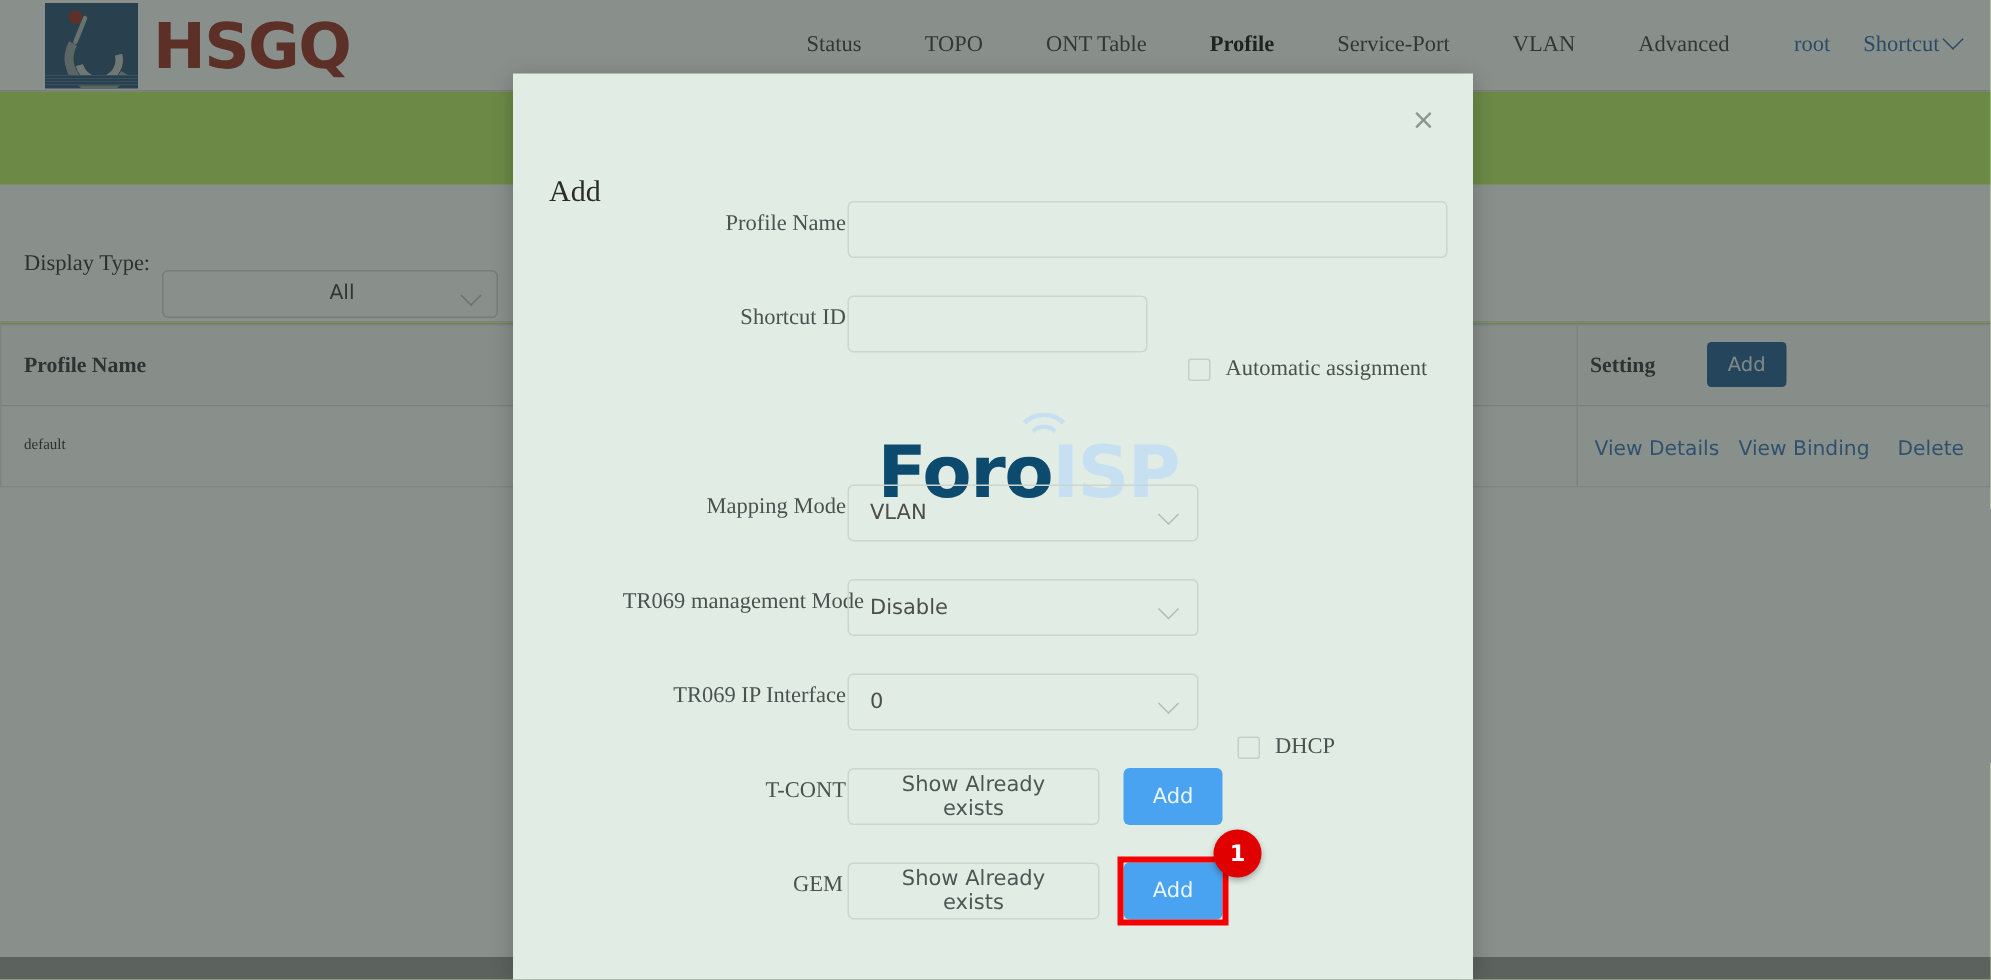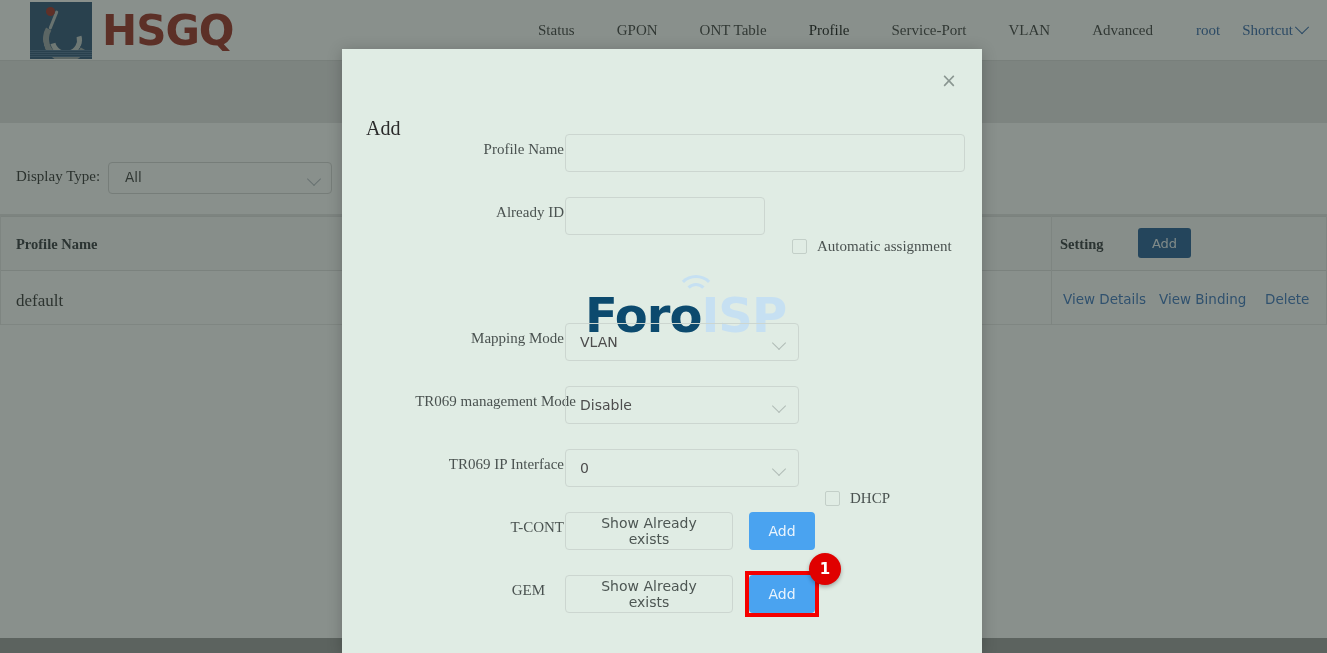--- a/index.html
+++ b/index.html
@@ -12,21 +12,21 @@
     height: 653px;
     position: relative;
     overflow: hidden;
     font-family: "Liberation Serif", "DejaVu Serif", serif;
   }
 
   
   #page-root {
     position: absolute;
     inset: 0;
-    background: #e5e5e5;
+    background: #bef264;
   }
 
   
   .site-header {
     position: absolute;
     left: 0; top: 0;
     width: 1327px; height: 61px;
     background: #ffffff;
     border-bottom: 1px solid #dadada;
     box-sizing: border-box;
@@ -110,21 +110,21 @@
   }
   .nav-item {
     font-size: 15px;
     color: #3c3c3c;
     padding: 0 21px;
     cursor: pointer;
     white-space: nowrap;
   }
   .nav-item.active {
     color: #111;
-    font-weight: 400;
+    font-weight: 700;
   }
   .nav-user {
     font-size: 15px;
     color: #3164a8;
     padding: 0 8px 0 22px;
     cursor: pointer;
   }
   .nav-shortcut {
     font-size: 15px;
     color: #3164a8;
@@ -182,31 +182,32 @@
     box-sizing: border-box;
   }
   .filter-label {
     position: absolute;
     left: 16px; top: 168px;
     font-size: 15px;
     color: #2f2f2f;
   }
   .filter-select {
     position: absolute;
-    left: 108px; top: 162px;
+    left: 108px; top: 180px;
     width: 224px; height: 32px;
     border: 1px solid #d4d4d4;
     border-radius: 4px;
     background: #fff;
     box-sizing: border-box;
     font-family: "DejaVu Sans", sans-serif;
     font-size: 13.5px;
     color: #3a3a3a;
     padding: 6px 0 0 16px;
     cursor: pointer;
+    text-align: center;
   }
   .filter-select .caret {
     position: absolute;
     right: 12px; top: 11px;
     width: 9px; height: 9px;
     border-right: 1.4px solid #b5bcc4;
     border-bottom: 1.4px solid #b5bcc4;
     transform: rotate(45deg);
   }
 
@@ -236,21 +237,21 @@
   }
   .th {
     position: absolute;
     font-size: 14.5px;
     font-weight: 700;
     color: #2f3338;
     top: 236px;
   }
   .td {
     position: absolute;
-    font-size: 17px;
+    font-size: 10px;
     color: #313131;
     top: 291px;
   }
   .btn-add-table {
     position: absolute;
     left: 1138px; top: 228px;
     width: 53px; height: 30px;
     background: #1f5a96;
     color: #e9eff5;
     border: none;
@@ -485,21 +486,21 @@
         <div class="swirl-tail"></div>
         <div class="swirl-b"></div>
         <div class="dot"></div>
         <div class="base-lines"></div>
       </div>
       <div class="logo-text">HSGQ</div>
     </div>
 
     <div class="top-nav">
       <div class="nav-item">Status</div>
-      <div class="nav-item">GPON</div>
+      <div class="nav-item">TOPO</div>
       <div class="nav-item">ONT Table</div>
       <div class="nav-item active">Profile</div>
       <div class="nav-item">Service-Port</div>
       <div class="nav-item">VLAN</div>
       <div class="nav-item">Advanced</div>
       <div class="nav-user">root</div>
       <div class="nav-shortcut"><span>Shortcut</span><span class="chev"></span></div>
     </div>
   </div>
 
@@ -542,21 +543,21 @@
     <span class="wm-arc"></span>
     <span class="wm-arc2"></span>
   </div>
 
   <div class="frow" style="top:85px">
     <div class="flabel" style="right:418px">Profile Name</div>
     <input class="inp fctl" style="width: 400px;" value="" placeholder="">
   </div>
 
   <div class="frow" style="top:148px">
-    <div class="flabel" style="right:418px">Already ID</div>
+    <div class="flabel" style="right:418px">Shortcut ID</div>
     <input class="inp fctl" style="width: 200px;" value="" placeholder="">
     <div class="cbwrap" style="left:450px; top:9px">
       <span class="cbox"></span>
       <span class="cblabel">Automatic assignment</span>
     </div>
   </div>
 
 
   <div class="frow" style="top:274px">
     <div class="flabel" style="right:418px">Mapping Mode</div>
@@ -586,20 +587,20 @@
     </div>
   </div>
 
   <div class="frow" style="top:463px">
     <div class="flabel" style="right:418px">T-CONT</div>
     <button class="ghost-btn fctl" style="width:168px">Show Already exists</button>
     <button class="blue-btn" style="position:absolute; left:407px">Add</button>
   </div>
 
   <div class="frow" style="top:526px">
-    <div class="flabel" style="right:437px">GEM</div>
+    <div class="flabel" style="right:420px">GEM</div>
     <button class="ghost-btn fctl" style="width:168px">Show Already exists</button>
     <button class="blue-btn" style="position:absolute; left:407px">Add</button>
   </div>
 </div>
 
 <div class="hl-box" style="left:745px; top:571px; width:66px; height:38px;"></div>
 <div class="hl-badge" style="left:809px; top:553px;">1</div>
 
 </body></html>

